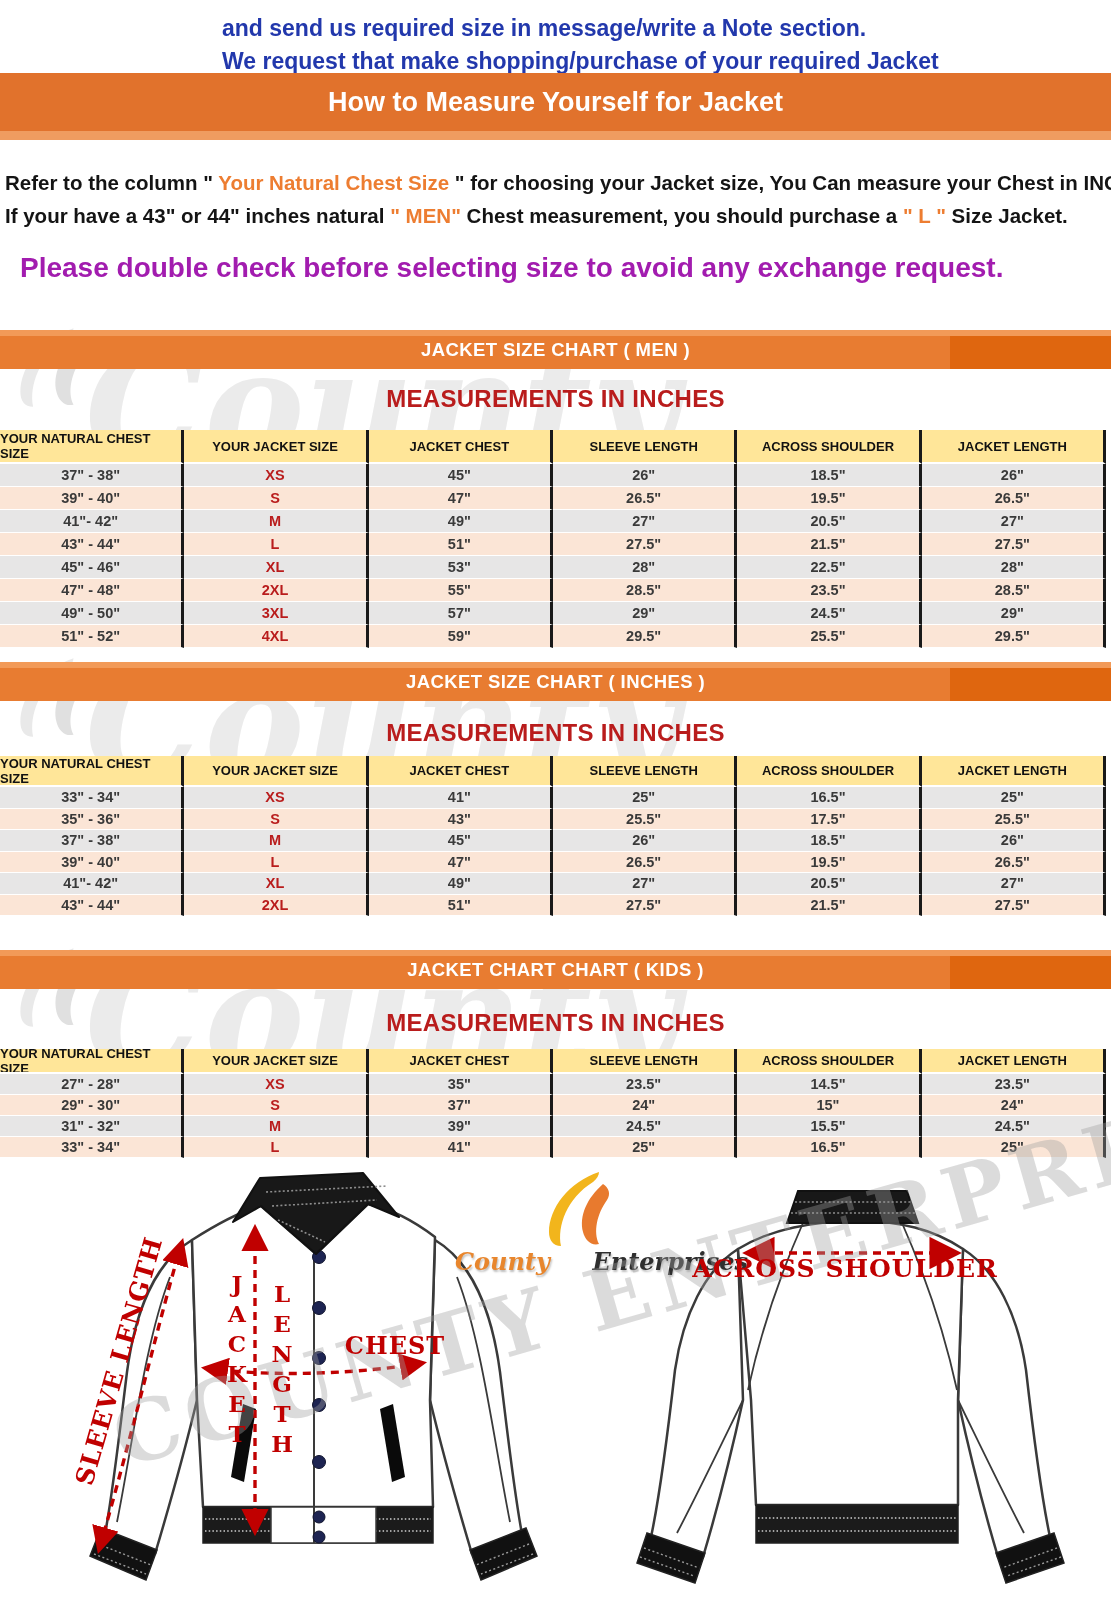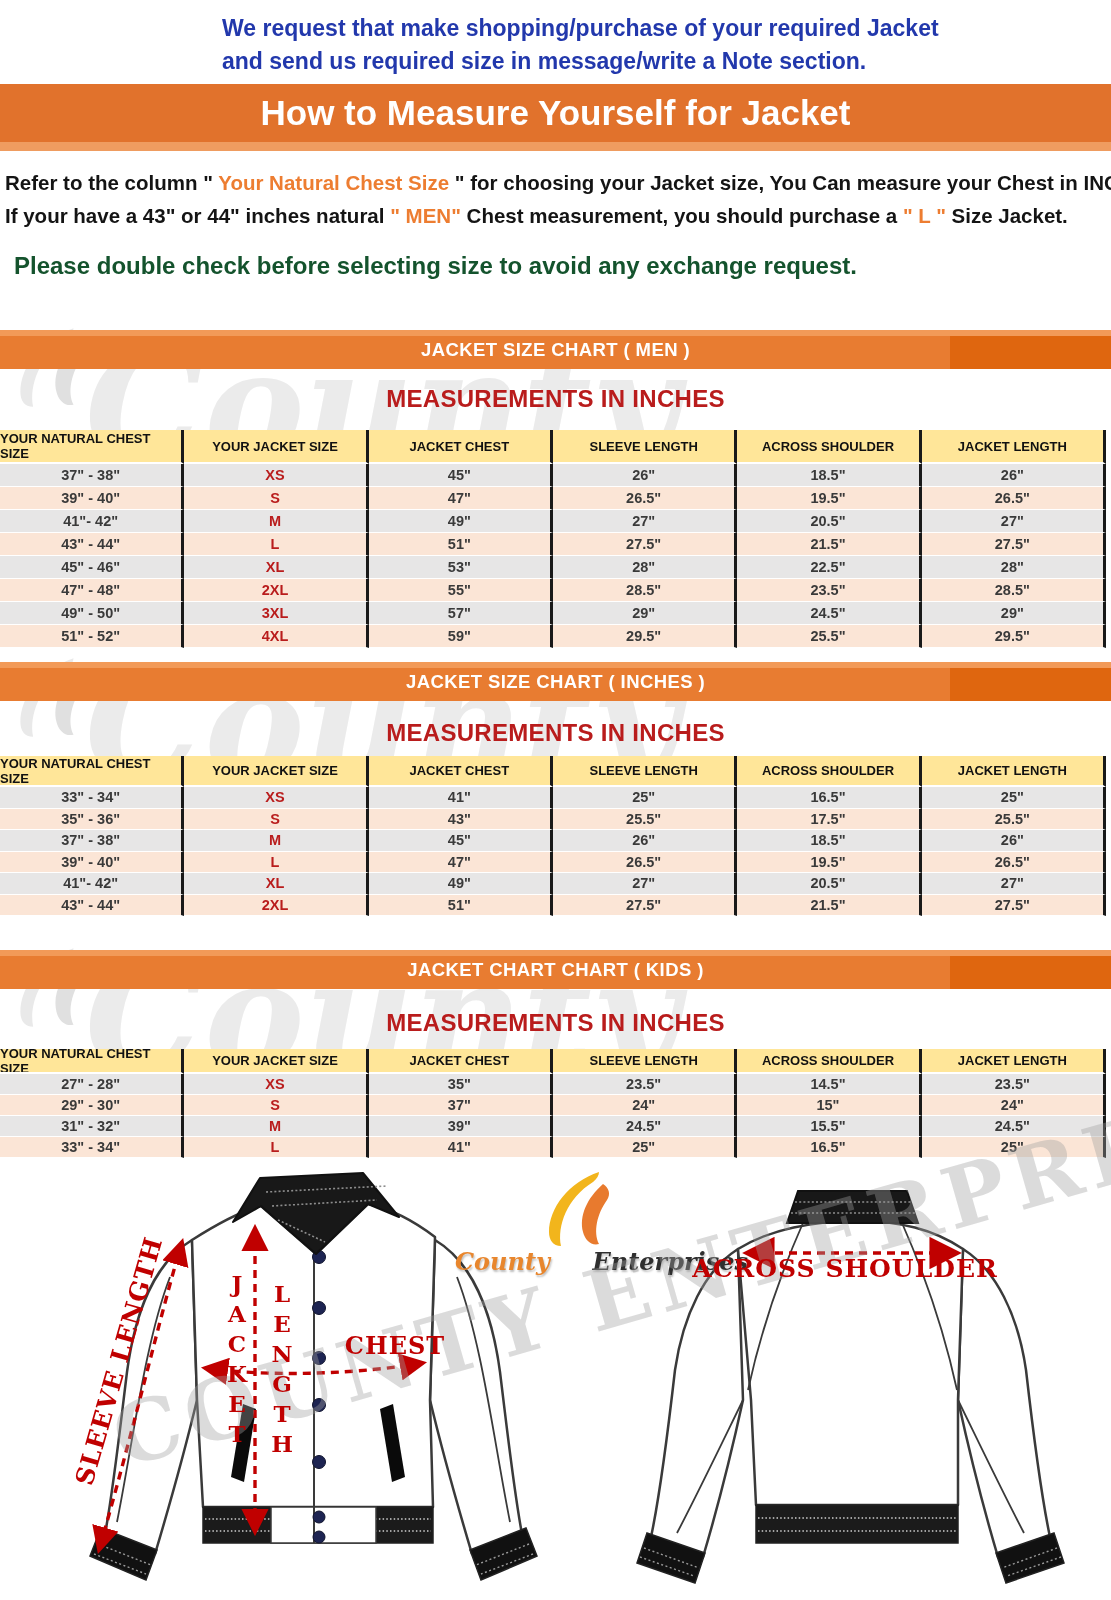--- a/index.html
+++ b/index.html
@@ -9,27 +9,27 @@
   .wm{position:absolute;z-index:0;pointer-events:none;}
   .wm-county{font-family:"DejaVu Serif",serif;font-style:italic;font-weight:bold;
              font-size:150px;color:#ebebeb;white-space:nowrap;line-height:1;}
   .wm-diag{font-family:"DejaVu Serif",serif;font-weight:bold;font-size:84px;
            color:rgba(160,160,160,0.38);letter-spacing:7px;white-space:nowrap;
            transform:rotate(-16deg);transform-origin:left center;z-index:2;}
   .wm-swoosh{position:absolute;z-index:0;}
   
   .intro{position:absolute;top:12px;left:222px;color:#2238ac;font-weight:bold;
          font-size:23px;line-height:33px;z-index:1;}
-  .main-banner{position:absolute;top:84px;left:0;width:100%;height:58px;background:#e1722c;
+  .main-banner{position:absolute;top:73px;left:0;width:100%;height:58px;background:#e1722c;
                border-bottom:9px solid #ef9c60;display:flex;align-items:center;justify-content:center;
-               color:#fff;font-weight:bold;font-size:35px;z-index:1;}
+               color:#fff;font-weight:bold;font-size:27px;z-index:1;}
   .para{position:absolute;top:166px;left:5px;width:1104px;font-weight:bold;font-size:20.5px;
         line-height:33px;color:#141414;white-space:nowrap;z-index:1;}
   .hl{color:#ed7d31;}
-  .note-orange{position:absolute;top:252px;left:14px;color:#14532d;font-weight:bold;font-size:24px;z-index:1;}
+  .note-orange{position:absolute;top:252px;left:20px;color:#a21caf;font-weight:bold;font-size:28px;z-index:1;}
   .note-black{position:absolute;top:284px;left:5px;color:#141414;font-weight:bold;font-size:20px;z-index:1;}
   
   .sec-banner{position:absolute;left:0;width:100%;height:39px;z-index:1;
               display:flex;align-items:center;justify-content:center;color:#ffffff;
               font-weight:bold;font-size:18.5px;letter-spacing:.4px;
               background:linear-gradient(to bottom,#f29a58 0,#f29a58 6px,rgba(0,0,0,0) 6px),
                          linear-gradient(to right,#e87c31 0,#e87c31 85.5%,#df660f 85.5%,#df660f 100%);}
   .sec-sub{position:absolute;left:0;width:100%;text-align:center;color:#b91c1c;
            font-weight:bold;font-size:24px;letter-spacing:.3px;z-index:1;}
   
@@ -79,22 +79,22 @@
   </svg>
   <div class="wm wm-county" style="left:85px;top:648px">County</div>
   <svg class="wm-swoosh" style="left:14px;top:920px" width="85" height="135" viewBox="0 0 80 78">
     <path d="M56,2 C26,12 6,38 6,62 C6,70 10,76 18,76 C14,56 24,28 50,12 C54,9 56,5 56,2 Z" fill="#e9e9e9"></path>
     <path d="M60,14 C44,28 36,46 40,62 C42,70 48,76 56,74 C50,62 54,44 64,30 C68,24 66,18 60,14 Z" fill="#e0e0e0"></path>
   </svg>
   <div class="wm wm-county" style="left:85px;top:940px">County</div>
   <div class="wm wm-diag" style="left:115px;top:1390px">COUNTY ENTERPRISES</div>
 
   <div class="intro">
+    <div>and send us required size in message/write a Note section.</div>
     <div>We request that make shopping/purchase of your required Jacket</div>
-    <div>and send us required size in message/write a Note section.</div>
   </div>
 
   <div class="main-banner">How to Measure Yourself for Jacket</div>
 
   <div class="para">
     <div>
       <span>Refer to the column " </span><span class="hl">Your Natural Chest Size</span><span> " for choosing your Jacket size, You Can measure your Chest in INCHES.</span>
     </div>
     <div>
       <span>If your have a 43" or 44"  inches natural </span><span class="hl">" MEN"</span><span> Chest measurement, you should purchase a </span><span class="hl">" L "</span><span> Size Jacket.</span>

